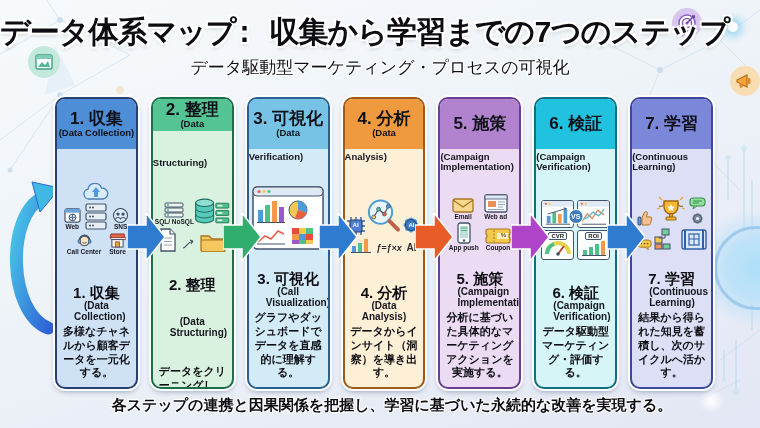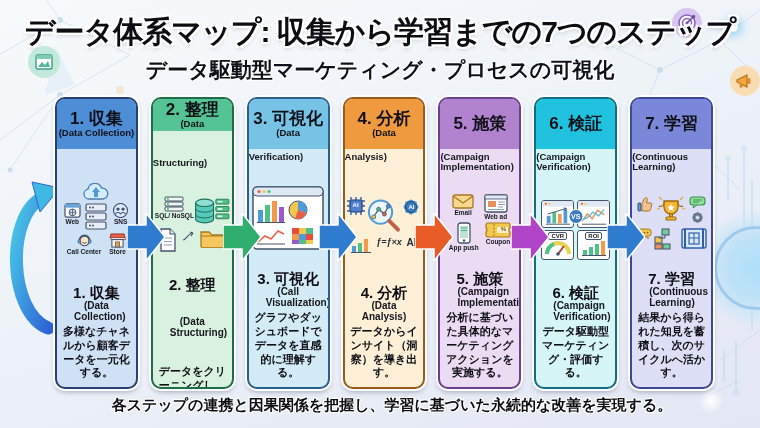--- a/index.html
+++ b/index.html
@@ -17,27 +17,28 @@
   .deco-orange { left:730px; top:66px; width:30px; height:30px; background:#f9ddb2; }
   .glow-dot { position:absolute; left:728px; top:22px; width:10px; height:10px; border-radius:50%;
               background:#fff; box-shadow:0 0 10px 4px #8fd2f2; }
   .big-glow { position:absolute; left:696px; top:208px; width:120px; height:120px; border-radius:50%;
               background:radial-gradient(circle,#aee0fa 0%, #bfe2f7 35%, rgba(200,228,248,0) 70%); }
   .big-glow::after { content:""; position:absolute; inset:18px; border:3px solid rgba(120,180,230,.55); border-radius:50%; }
   .sparkle { position:absolute; left:698px; top:388px; width:26px; height:26px;
              background:radial-gradient(circle,#ffffff 0%, rgba(255,255,255,0) 70%); }
   
   .title {
-    position:absolute; top:12px; left:0; width:100%; text-align:center;
+    position:absolute; top:12px; left:0; width:100%; text-align:left;
     font-size:30px; font-weight:bold; letter-spacing:-1px; color:#0c0c12;
     text-shadow:-2px -2px 0 #fff, 2px -2px 0 #fff, -2px 2px 0 #fff, 2px 2px 0 #fff, 0 3px 4px rgba(0,0,0,.18);
+    font-family:Liberation Mono, monospace;
   }
   .subtitle {
     position:absolute; top:56px; left:0; width:100%; text-align:center;
-    font-size:21px; font-weight:bold; color:#101018;
+    font-size:17px; font-weight:normal; color:#101018;
     text-shadow:-1px -1px 0 #fff, 1px -1px 0 #fff, -1px 1px 0 #fff, 1px 1px 0 #fff;
   }
   .footer-text {
     position:absolute; top:396px; left:12px; width:100%; text-align:center;
     font-size:15px; font-weight:bold; color:#0c0c12;
     text-shadow:-1px -1px 0 #fff, 1px -1px 0 #fff, -1px 1px 0 #fff, 1px 1px 0 #fff;
   }
   
   #cols { position:absolute; left:55px; top:97px; width:658px; height:292px; display:flex; gap:13px; }
   .col {
@@ -45,21 +46,21 @@
     display:flex; flex-direction:column;
     box-shadow:0 0 0 2px #fdfdfd, 0 3px 5px rgba(30,40,80,.35);
   }
   .col-head { height:50px; display:flex; flex-direction:column; align-items:center; justify-content:center; padding:2px 1px; }
   .head-title { font-size:17px; font-weight:bold; color:#101018; line-height:1.05; }
   .head-en { font-size:9.5px; font-weight:bold; color:#101018; line-height:1.05; text-align:center; }
   .head-en:empty { display:none; }
   .body-en { font-size:9.5px; font-weight:bold; text-align:left; line-height:1.1; padding-top:3px; min-height:14px; color:#15151d; }
   .body-en:empty { min-height:2px; padding-top:0; }
   .icons { flex:1; position:relative; padding:3px 2px 1px; display:flex; flex-direction:column; justify-content:center; gap:2px; }
-  .irow { display:flex; align-items:flex-start; justify-content:space-evenly; }
+  .irow { display:flex; align-items:flex-end; justify-content:space-evenly; }
   .iunit { display:flex; flex-direction:column; align-items:center; line-height:1; }
   .ilabel { font-size:6.5px; font-weight:bold; color:#17171f; margin-top:1px; white-space:nowrap; }
   .repeat-title { font-size:15px; font-weight:bold; text-align:center; color:#0e0e14; line-height:1.1; }
   .repeat-en { font-size:10px; font-weight:bold; text-align:center; line-height:1.05; color:#15151d; padding:0 17px; }
   .desc { font-size:11px; font-weight:bold; text-align:center; line-height:1.25; color:#0e0e14; padding:3px 2px 7px; }
   .icard { background:#fff; border:1px solid #44536b; border-radius:3px; }
   .minilabel { font-size:6px; font-weight:bold; color:#17171f; }
   
   .flow-arrow { position:absolute; top:213px; width:38px; height:48px; }
   .cycle-arrow { position:absolute; left:-4px; top:180px; width:68px; height:160px; }

